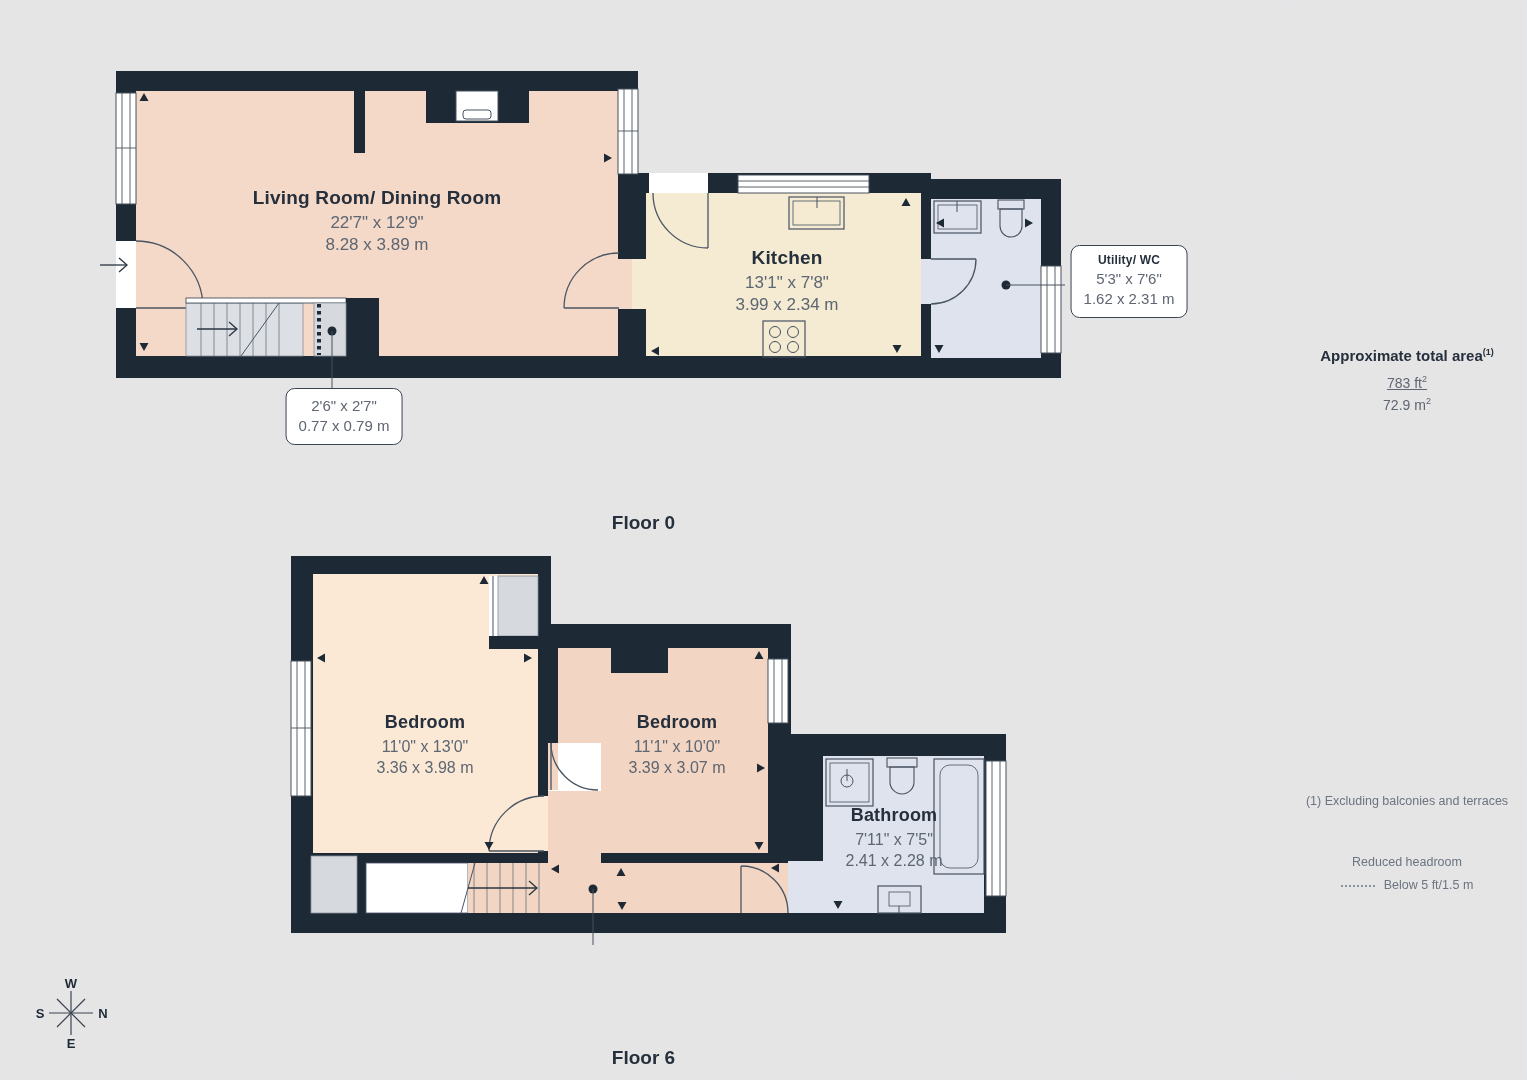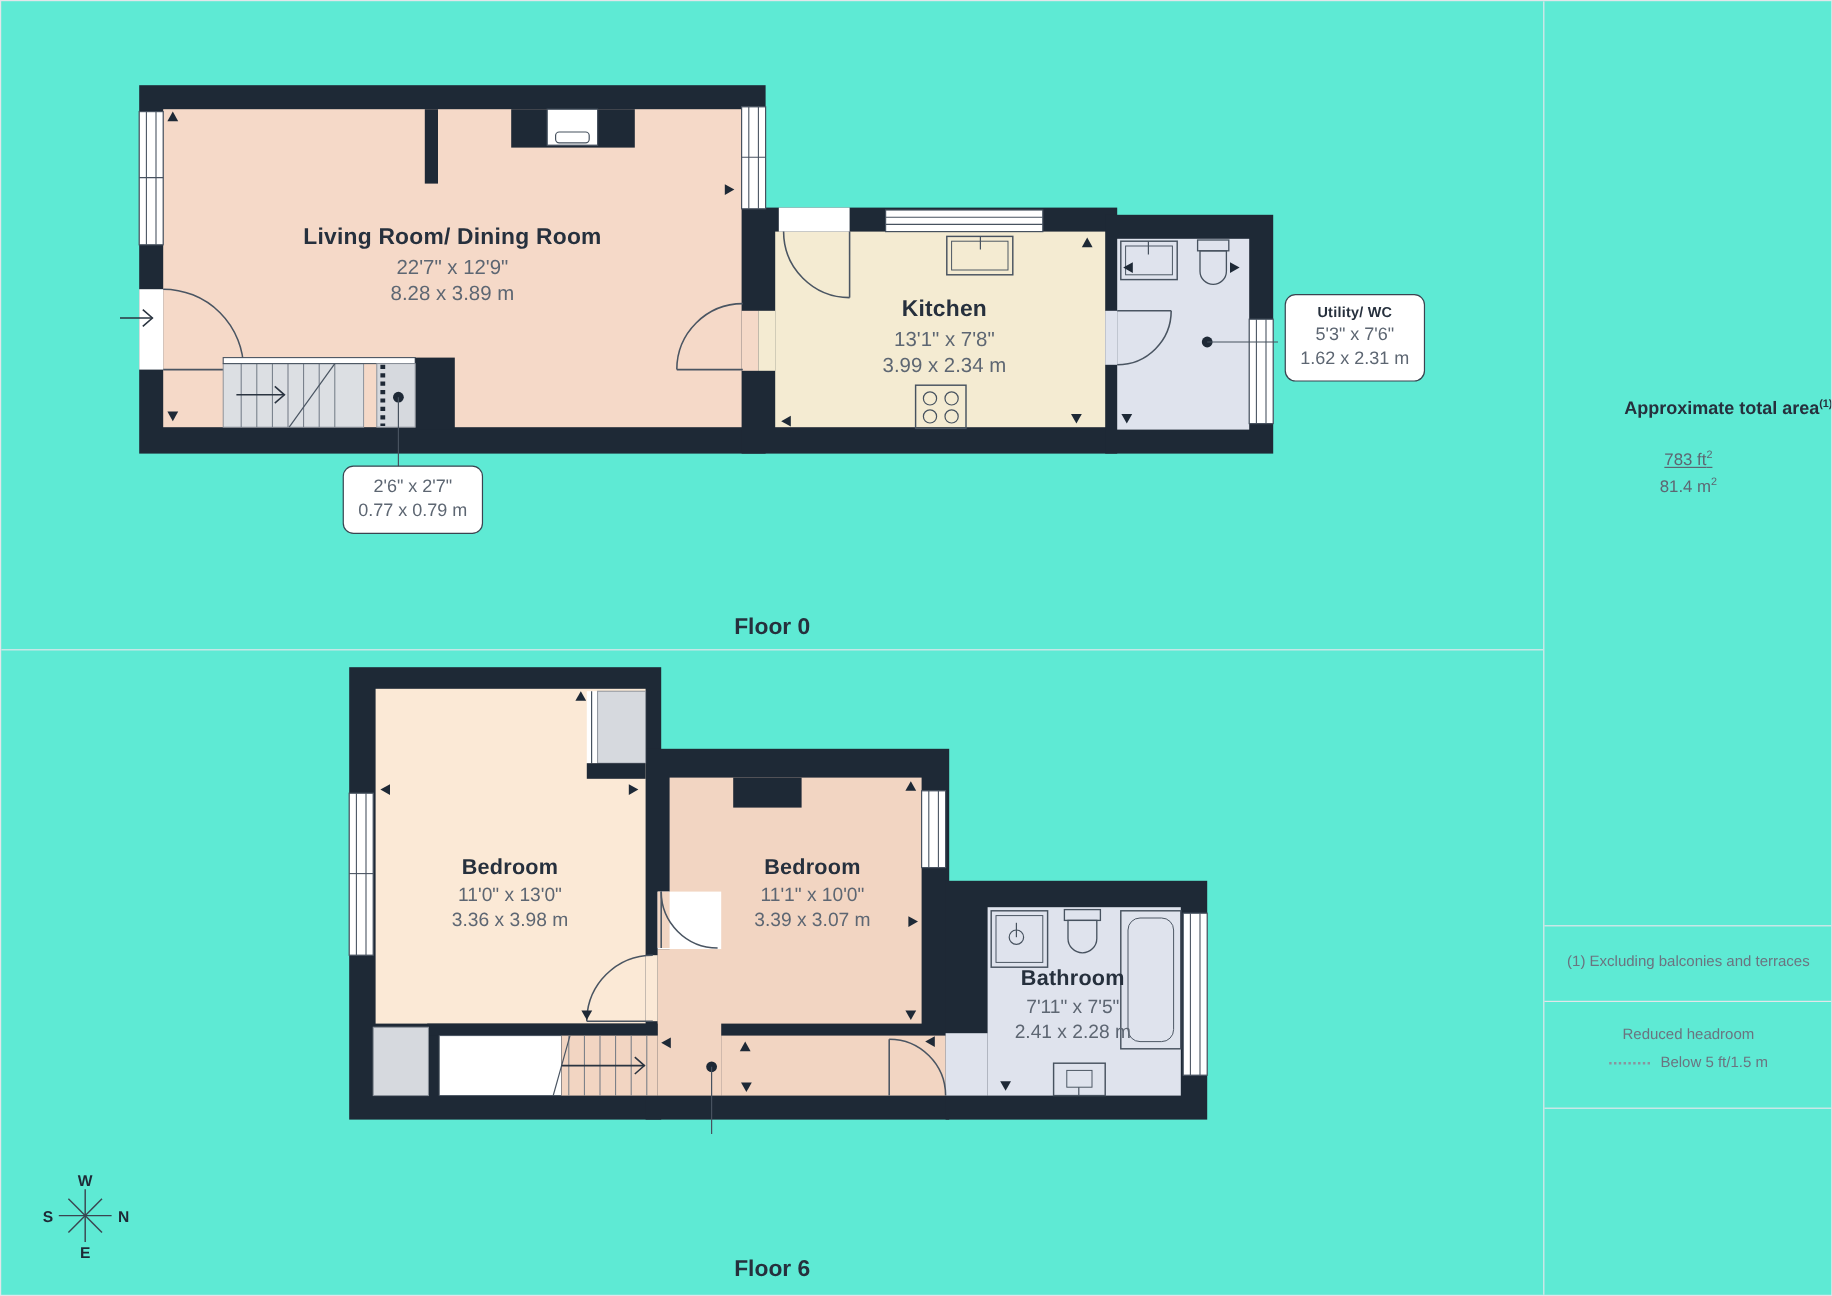--- a/index.html
+++ b/index.html
@@ -1,17 +1,17 @@
 <!DOCTYPE html>
 <html><head>
 <meta charset="utf-8">
 <style>
   * { margin:0; padding:0; box-sizing:border-box; }
   body { font-family:"Liberation Sans", sans-serif; background:#fff; }
-  .canvas { position:relative; width:1527px; height:1080px; background:#5eead4;
+  .canvas { position:relative; width:1527px; height:1080px; background:#e5e5e5;
             border:1px solid #e3e6ea; overflow:hidden; }
   svg { position:absolute; left:0; }
   .divider-h { position:absolute; height:1px; background:#e3e6ea; }
   .divider-v { position:absolute; width:1px; background:#e3e6ea; }
 
   .room-label { position:absolute; text-align:center; transform:translateX(-50%);
                 white-space:nowrap; pointer-events:none; }
   .room-title { font-weight:700; color:#26303d; font-size:19px; letter-spacing:.2px; }
   .room-title.sm { font-size:18px; }
   .room-dims  { color:#5d6672; font-size:17px; line-height:1.32; margin-top:3px; }
@@ -358,30 +358,30 @@
       <text x="50" y="12">W</text>
       <text x="82" y="42">N</text>
       <text x="19" y="42">S</text>
       <text x="50" y="72">E</text>
     </g>
   </svg>
 
   <div class="divider-v" style="left:1285px; top:0; height:1080px;"></div>
   <div class="divider-h" style="left:0; top:540px; width:1285px;"></div>
 
-  <div class="sidebar-text" style="top:330px;text-align:right;">
+  <div class="sidebar-text" style="top:346px;">
     <span class="sb-title">
       <span>Approximate total area</span><sup>(1)</sup>
     </span>
   </div>
   <div class="sidebar-text sb-value" style="top:373px;text-decoration:underline;">
     <span>783 ft</span><sup>2</sup>
   </div>
   <div class="sidebar-text sb-value" style="top:395px;">
-    <span>81.4 m</span><sup>2</sup>
+    <span>72.9 m</span><sup>2</sup>
   </div>
 
   <div class="divider-h" style="left:1286px; top:770px; width:241px;"></div>
   <div class="sidebar-text sb-note" style="top:793px;">(1) Excluding balconies and terraces</div>
 
   <div class="divider-h" style="left:1286px; top:833px; width:241px;"></div>
   <div class="sidebar-text sb-note" style="top:854px;">Reduced headroom</div>
   <div class="sidebar-text sb-note" style="top:877px;">
     <span class="dotted-swatch"></span><span>Below 5 ft/1.5 m</span>
   </div>

